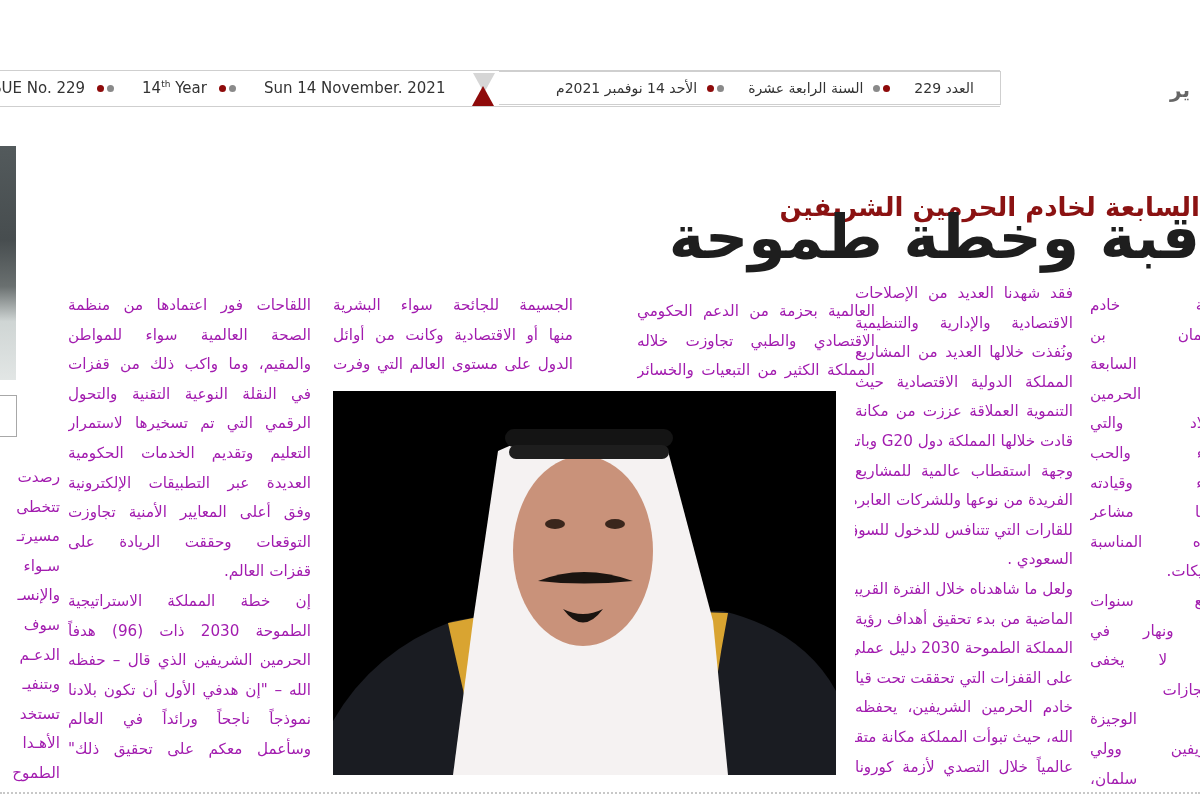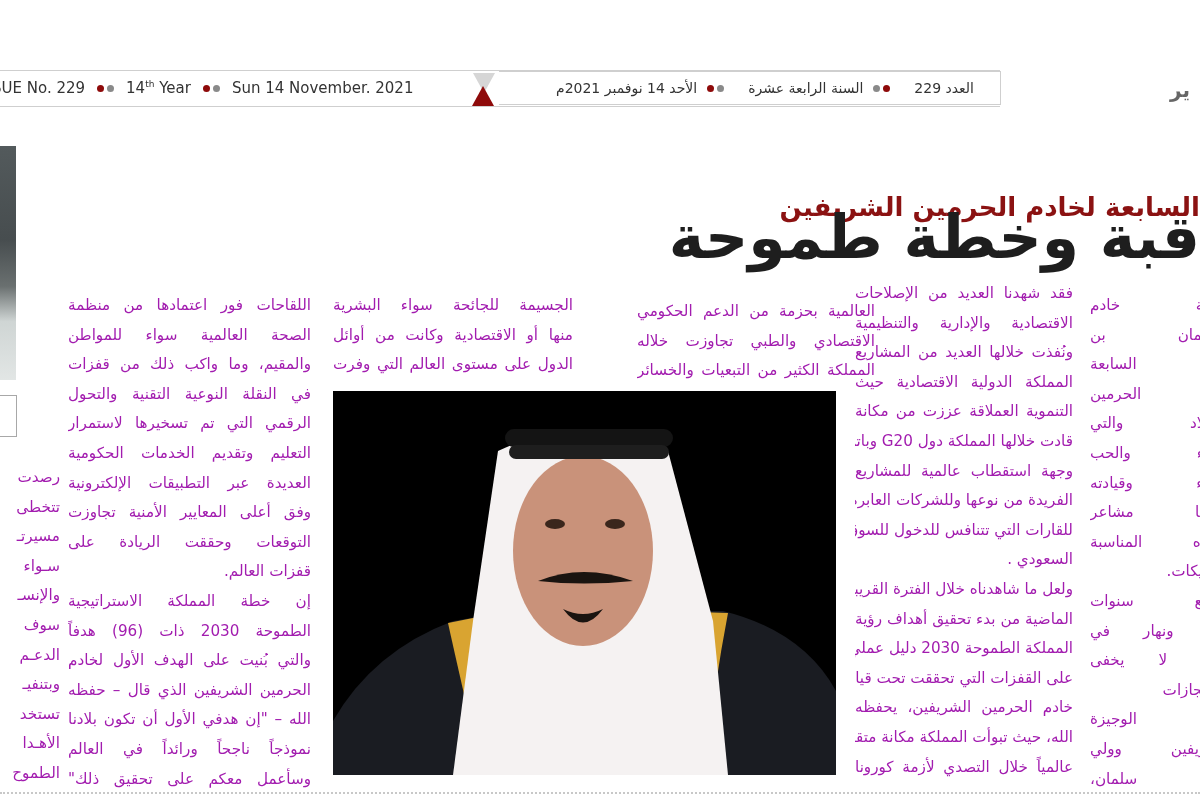--- a/index.html
+++ b/index.html
@@ -3,21 +3,21 @@
 <meta charset="utf-8">
 <style>
   html, body { margin:0; padding:0; }
   body { width:1200px; height:800px; background:#ffffff; position:relative; overflow:hidden;
          font-family:"DejaVu Sans", sans-serif; color:#2a2a2a; }
 
   
   .hdr-line { position:absolute; left:0; height:1px; background:#cfcfcf; }
   .hdr-en { position:absolute; left:0; top:70px; width:470px; height:36px; display:flex; align-items:center;
             font-size:15px; color:#333; white-space:nowrap; direction:ltr; }
-  .hdr-en .seg { margin-right:12px; }
+  .hdr-en .seg { margin-right:12px;margin-left:16px; }
   .hdr-en .seg:first-child { margin-left:-8px; }
   .dots { display:inline-flex; gap:3px; margin-right:12px; }
   .dot { width:7px; height:7px; border-radius:50%; display:inline-block; }
   .hdr-ar-box { position:absolute; left:499px; top:71px; width:502px; height:34px; border:1px solid #cfcfcf;
                 box-sizing:border-box; border-left:none; display:flex; align-items:center; justify-content:flex-start;
                 direction:rtl; padding-right:26px; font-size:14px; color:#333; white-space:nowrap; }
   .hdr-ar-box .seg { margin-left:24px; }
   .hdr-ar-box .dots { margin-left:10px; margin-right:0; }
   .tri-down { position:absolute; left:473px; top:73px; width:0; height:0;
               border-left:11px solid transparent; border-right:11px solid transparent; border-top:20px solid #d6d6d6; }
@@ -146,21 +146,20 @@
     <span class="line">والمقيم، وما واكب ذلك من قفزات</span>
     <span class="line">في النقلة النوعية التقنية والتحول</span>
     <span class="line">الرقمي التي تم تسخيرها لاستمرار</span>
     <span class="line">التعليم وتقديم الخدمات الحكومية</span>
     <span class="line">العديدة عبر التطبيقات الإلكترونية</span>
     <span class="line">وفق أعلى المعايير الأمنية تجاوزت</span>
     <span class="line">التوقعات وحققت الريادة على</span>
     <span class="line last">قفزات العالم.</span>
     <span class="line">إن خطة المملكة الاستراتيجية</span>
     <span class="line">الطموحة 2030 ذات (96) هدفاً</span>
-    <span class="line">والتي بُنيت على الهدف الأول لخادم</span>
     <span class="line">الحرمين الشريفين الذي قال – حفظه</span>
     <span class="line">الله – "إن هدفي الأول أن تكون بلادنا</span>
     <span class="line">نموذجاً ناجحاً ورائداً في العالم</span>
     <span class="line">وسأعمل معكم على تحقيق ذلك"</span>
   </div>
 <div class="col" id="col-left" style="left:-10px; top:463px; width:70px; text-align:right;">
     <span class="line">رصدت</span>
     <span class="line">تتخطى</span>
     <span class="line">مسيرتـ</span>
     <span class="line">سـواء</span>

